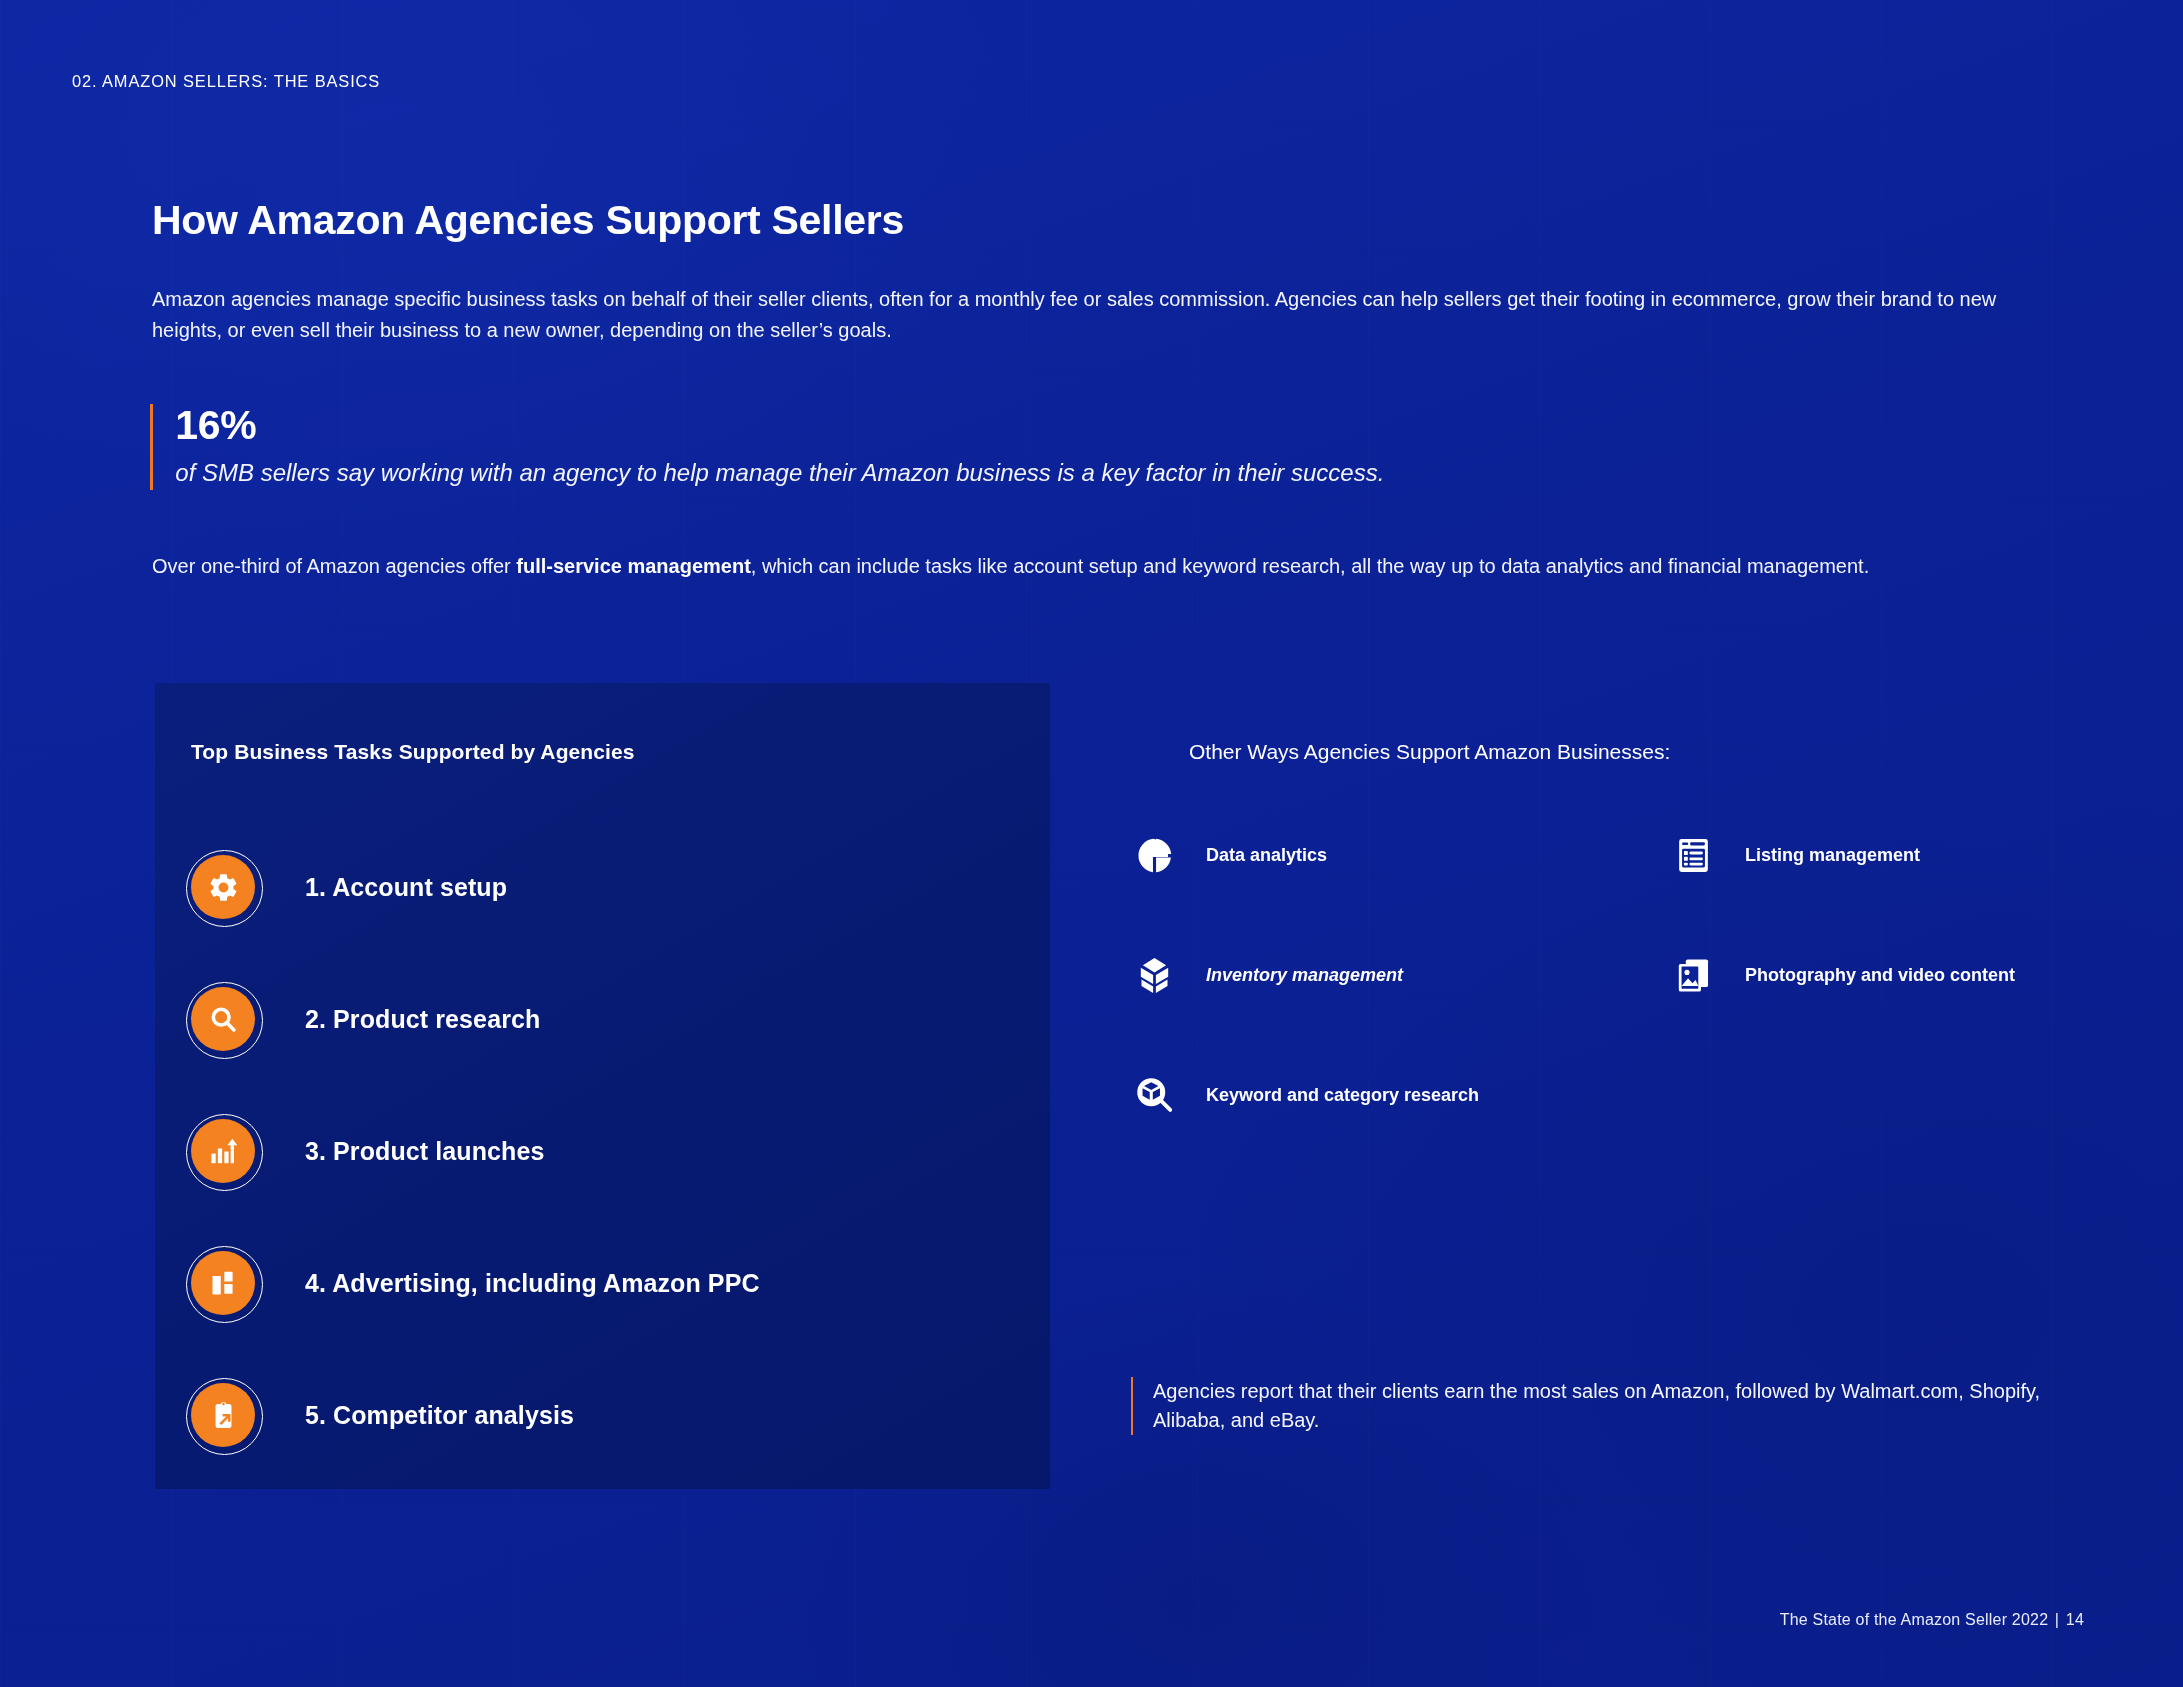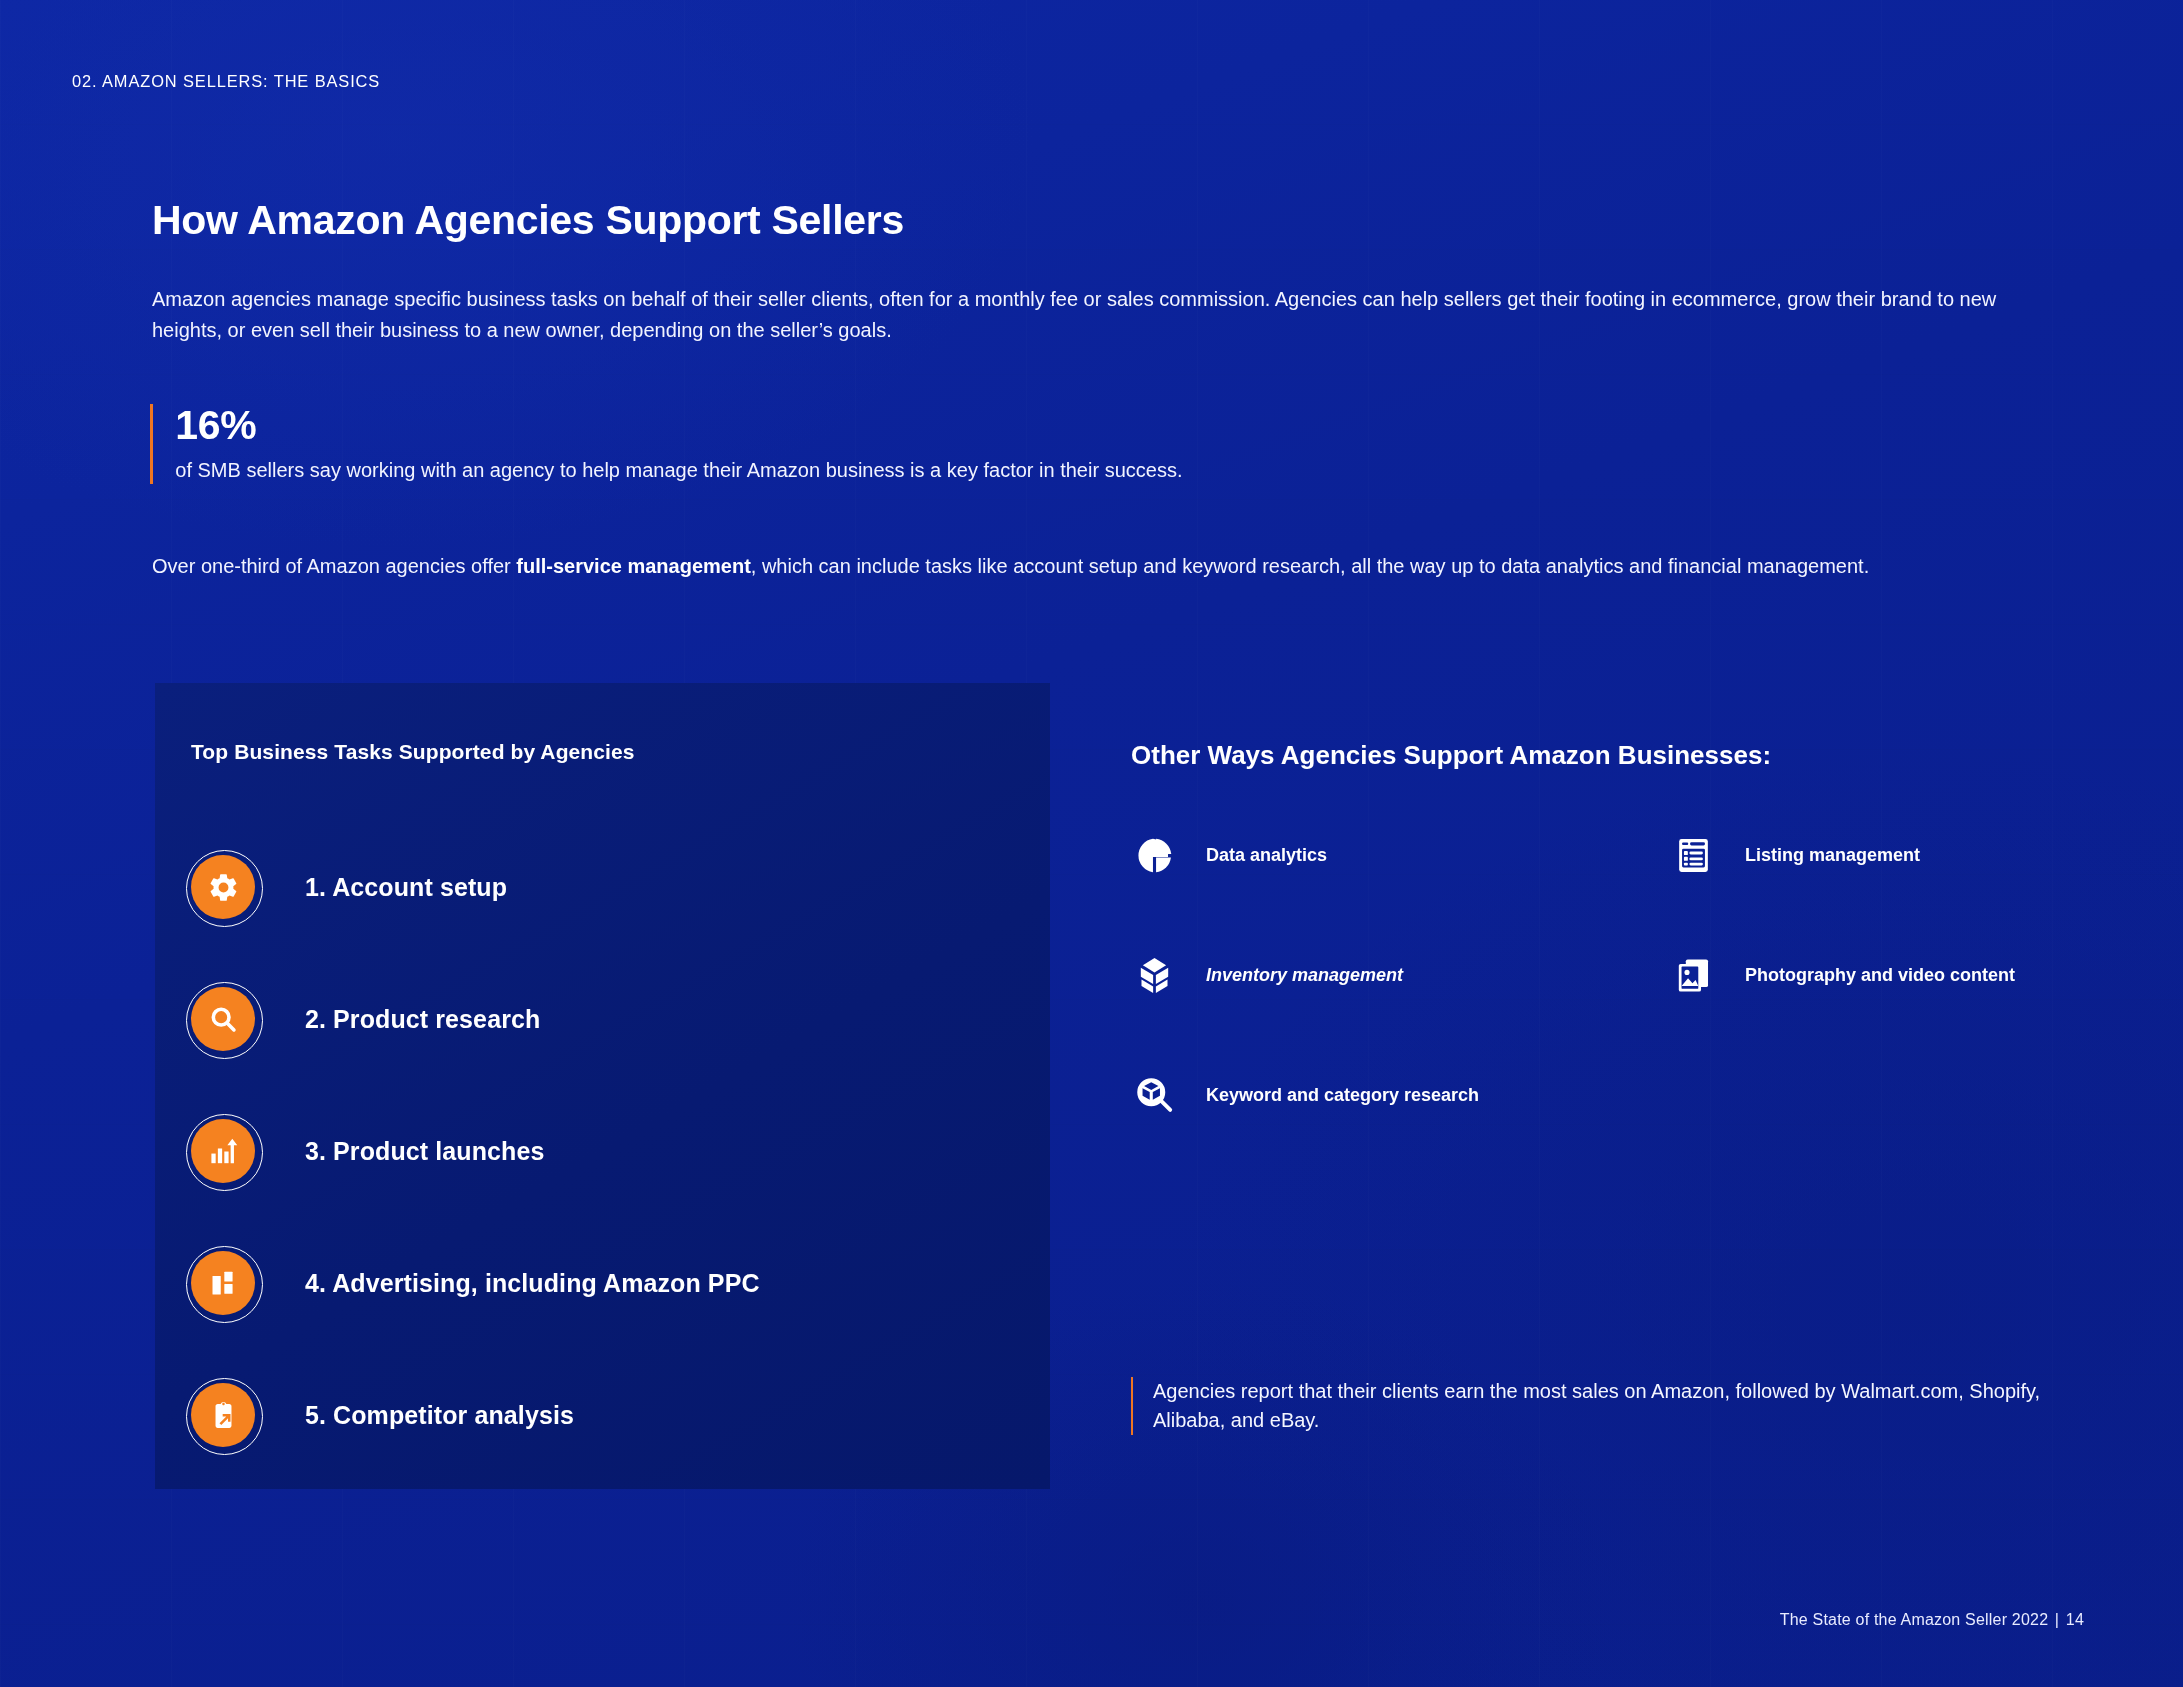--- a/index.html
+++ b/index.html
@@ -51,22 +51,23 @@
     position:absolute; left:150px; top:404px; width:1774px;
     padding-left:22.3px;
     border-left:3.3px solid #ef7622;
   }
   .stat-num {
     font-size:41px; font-weight:700; line-height:1.05;
     letter-spacing:-0.3px;
   }
   .stat-desc {
     margin-top:9.2px;
-    font-size:20px; font-weight:400; line-height:1.4;
+    font-size:24px; font-weight:400; line-height:1.4;
     color:#f2f4ff;
+    font-style:italic;
   }
 
   .para2 {
     position:absolute; left:152px; top:551px; width:1866px;
     font-size:20px; line-height:1.55; font-weight:400;
     color:#f2f4ff;
   }
   .para2 b { font-weight:700; color:#ffffff; }
 
   
@@ -98,22 +99,22 @@
     display:flex; align-items:center; justify-content:center;
   }
   .badge-fill svg { width:33px; height:33px; display:block; }
   .task-label {
     margin-left:50px;
     font-size:25px; font-weight:700; letter-spacing:0.1px;
   }
 
   
   .right-title {
-    position:absolute; left:1131px; top:740px;
-    font-size:26px; font-weight:700;
+    position:absolute; left:1189px; top:740px;
+    font-size:21px; font-weight:400;
   }
   .ways-grid {
     position:absolute; left:1131px; top:824px;
     width:933px;
   }
   .ways-col { position:absolute; top:0; }
   .col-a { left:0; }
   .col-b { left:539px; }
   .way-row { display:flex; align-items:center; min-height:62px; }
   .way-icon {

